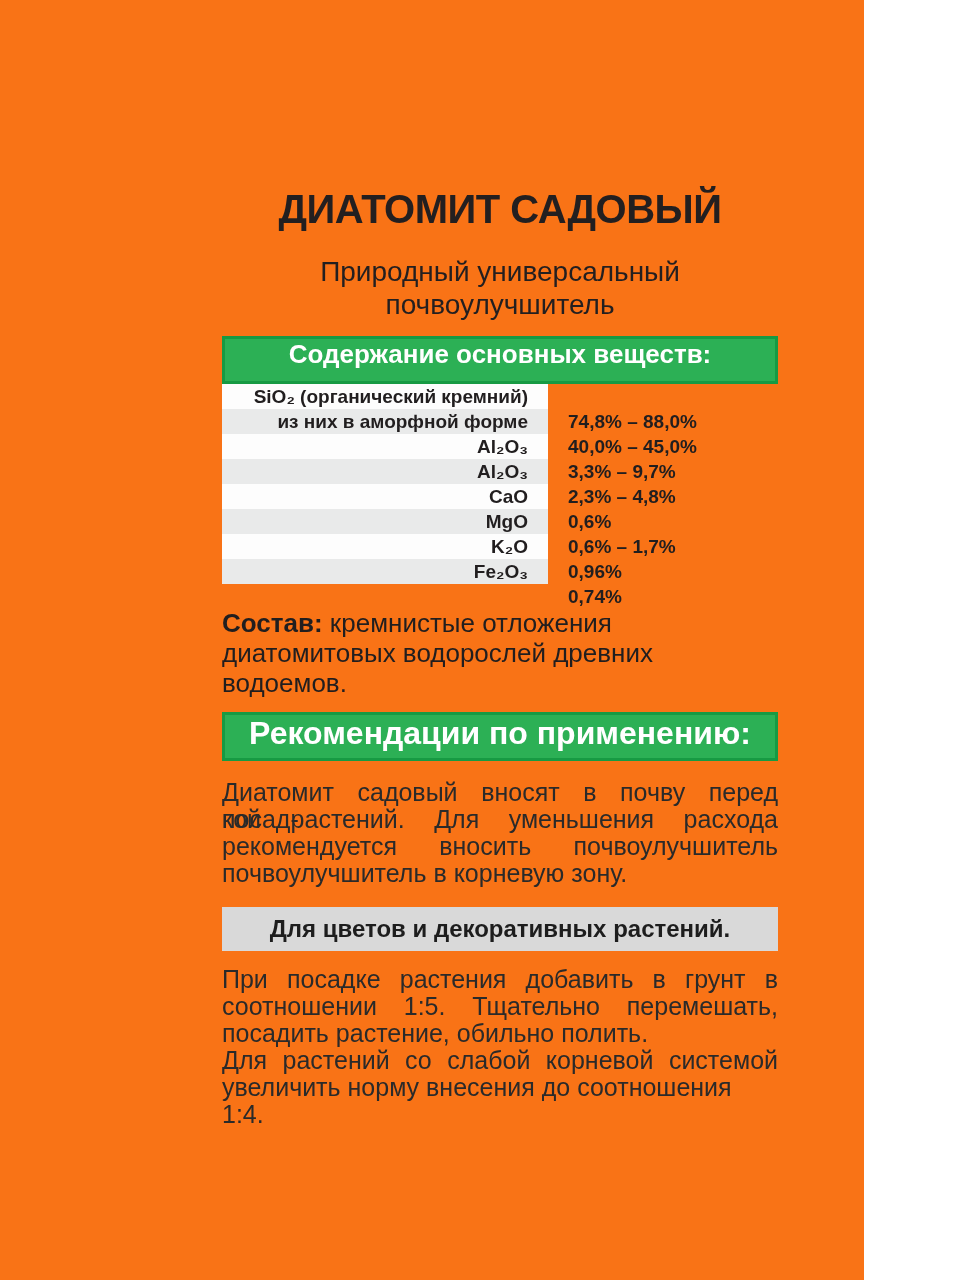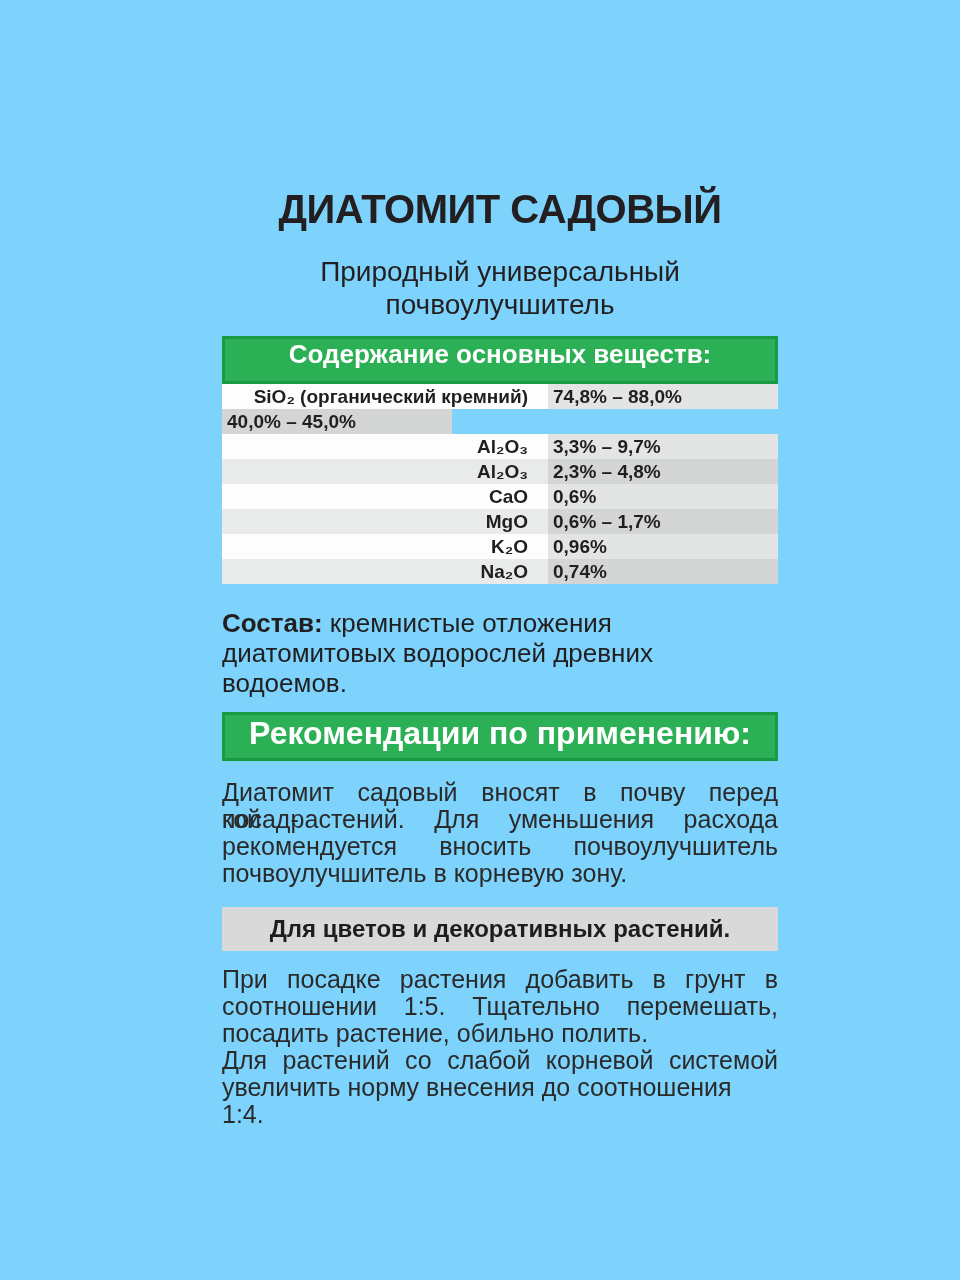--- a/index.html
+++ b/index.html
@@ -1,20 +1,20 @@
 <!DOCTYPE html>
 <html lang="ru"><head>
 <meta charset="utf-8">
 <style>
   html, body { margin: 0; padding: 0; background: #ffffff; }
   .page {
     position: relative;
-    width: 960px;
+    width: 864px;
     height: 1280px;
-    background: #7dd3fc;
+    background: #f97316;
     font-family: "Liberation Sans", "DejaVu Sans", sans-serif;
     color: #211e1f;
     overflow: hidden;
   }
   .abs { position: absolute; left: 222px; width: 556px; }
 
   
   .title {
     top: 186px;
     text-align: center;
@@ -54,22 +54,23 @@
     width: 326px;
     box-sizing: border-box;
     text-align: right;
     padding-right: 20px;
     white-space: nowrap;
   }
   .tvalue {
     width: 230px;
     box-sizing: border-box;
     text-align: left;
-    padding-left: 5px;
+    padding-left: 20px;
     white-space: nowrap;
+    margin-top: 25px;
   }
   .trow:nth-child(odd)  .tlabel { background: #fdfdfd; }
   .trow:nth-child(odd)  .tvalue { background: #e3e5e5; }
   .trow:nth-child(even) .tlabel { background: #e9eaea; }
   .trow:nth-child(even) .tvalue { background: #d4d6d6; }
 
   
   .comp-note { top: 608px; font-size: 26px; line-height: 30px; text-align: left; }
   .comp-note .b { font-weight: bold; }
 
@@ -108,20 +109,21 @@
   <div class="abs green-bar bar-substances">
     <span>Содержание основных веществ:</span>
   </div>
 
   <div class="abs comp-table">
     <div class="trow">
       <div class="tlabel">SiO₂ (органический кремний)</div>
       <div class="tvalue">74,8% – 88,0%</div>
     </div>
     <div class="trow">
+      <div class="tlabel">из них в аморфной форме</div>
       <div class="tvalue">40,0% – 45,0%</div>
     </div>
     <div class="trow">
       <div class="tlabel">Al₂O₃</div>
       <div class="tvalue">3,3% – 9,7%</div>
     </div>
     <div class="trow">
       <div class="tlabel">Al₂O₃</div>
       <div class="tvalue">2,3% – 4,8%</div>
     </div>
@@ -131,21 +133,21 @@
     </div>
     <div class="trow">
       <div class="tlabel">MgO</div>
       <div class="tvalue">0,6% – 1,7%</div>
     </div>
     <div class="trow">
       <div class="tlabel">K₂O</div>
       <div class="tvalue">0,96%</div>
     </div>
     <div class="trow">
-      <div class="tlabel">Na₂O</div>
+      <div class="tlabel">Fe₂O₃</div>
       <div class="tvalue">0,74%</div>
     </div>
   </div>
 
   <div class="abs comp-note">
     <div><span class="b">Состав:</span><span> кремнистые отложения</span></div>
     <div>диатомитовых водорослей древних водоемов.</div>
   </div>
 
   <div class="abs green-bar bar-recommend">

